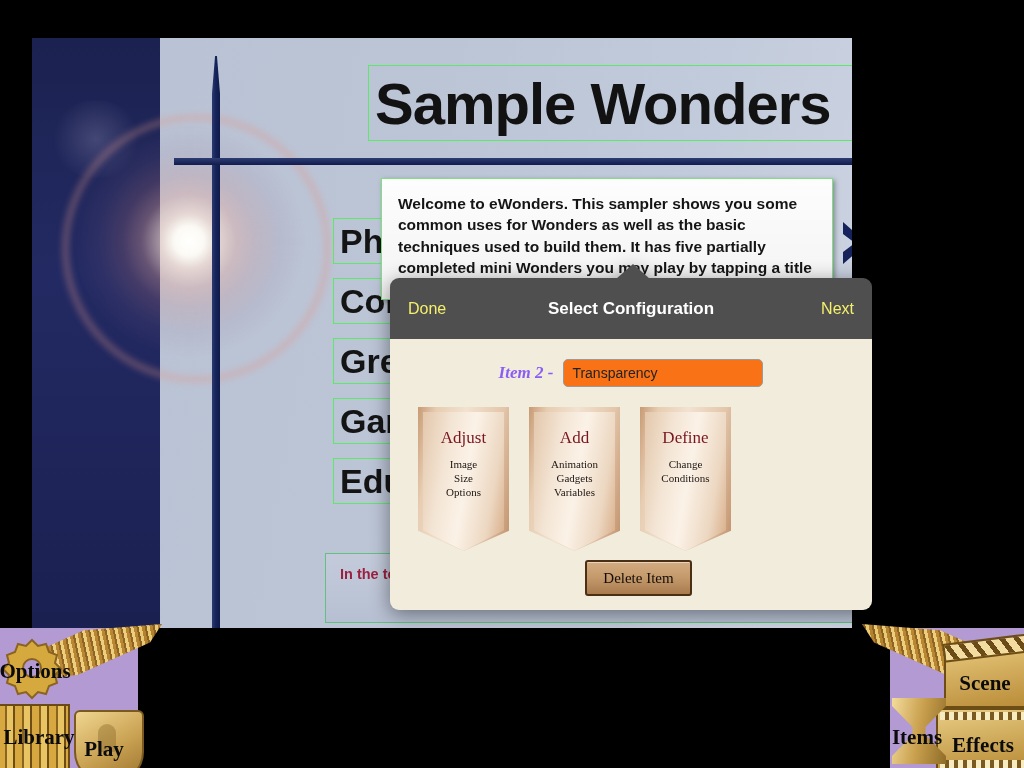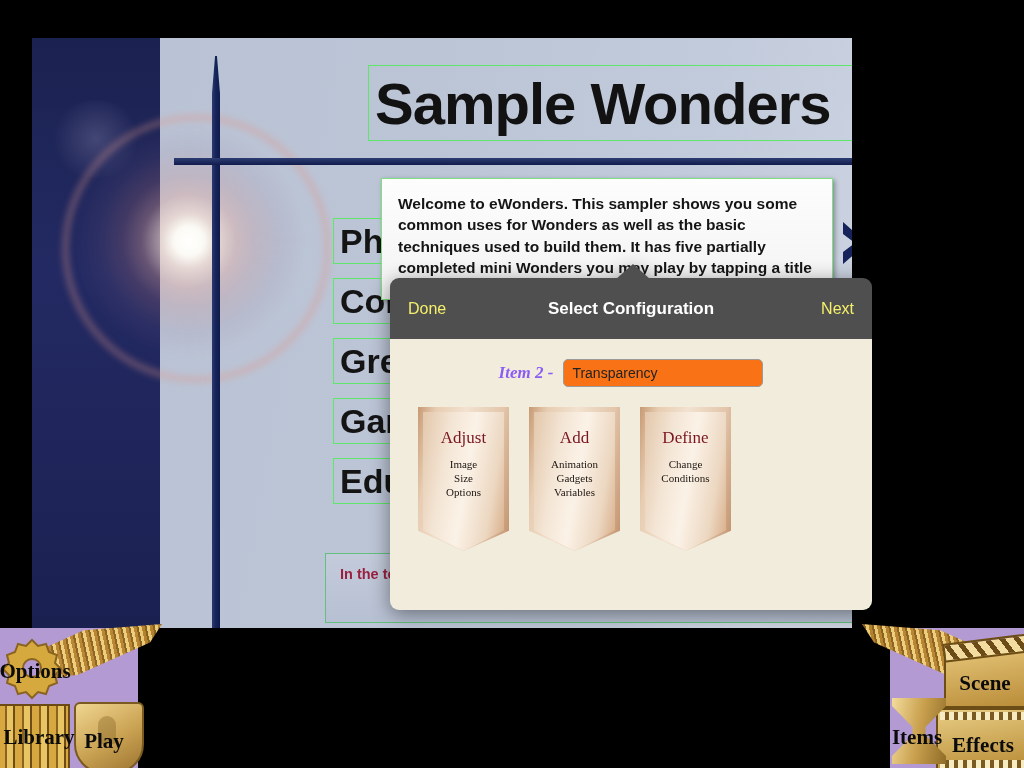--- a/index.html
+++ b/index.html
@@ -218,20 +218,21 @@
         </div>
         <div class="pennant">
           <div class="pennant-in">
             <div class="p-title">Define</div>
             <div class="p-line">Change</div>
             <div class="p-line">Conditions</div>
           </div>
         </div>
       </div>
 
+      <div class="del-btn">Delete Item</div>
     </div>
   </div>
 
   <div class="toolbar">
     <div class="tb-pad tb-left">
       <div class="wing wing-l"></div>
       <div class="tbtn" style="left:4px;top:30px;width:62px;height:26px;">
         <div class="gear">
           <svg width="64" height="64" viewBox="0 0 64 64">
             <g fill="#d5a93e" stroke="#8a6320" stroke-width="2">
@@ -239,21 +240,21 @@
               <circle cx="32" cy="32" r="9" fill="#b39ad2"></circle>
             </g>
           </svg>
         </div>
         <div class="lbl">Options</div>
       </div>
       <div class="tbtn" style="left:4px;top:96px;width:70px;height:26px;">
         <div class="books"></div>
         <div class="lbl">Library</div>
       </div>
-      <div class="tbtn" style="left:76px;top:100px;width:56px;height:26px;">
+      <div class="tbtn" style="left:76px;top:108px;width:56px;height:26px;">
         <div class="shield"></div>
         <div class="lbl">Play</div>
       </div>
     </div>
 
     <div class="tb-pad tb-right">
       <div class="wing wing-r"></div>
       <div class="tbtn" style="right:4px;top:42px;width:70px;height:26px;text-align:center;">
         <div class="clap"></div>
         <div class="lbl">Scene</div>

